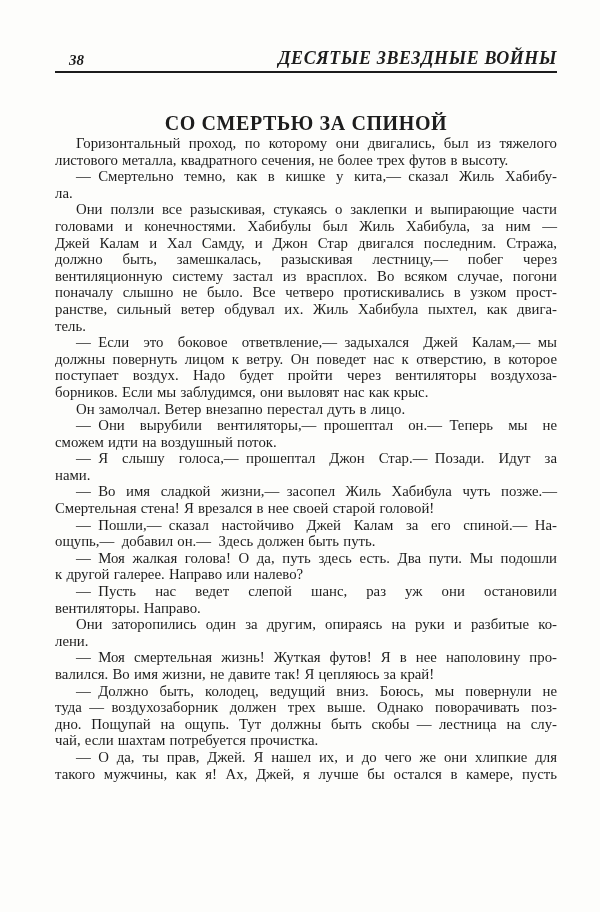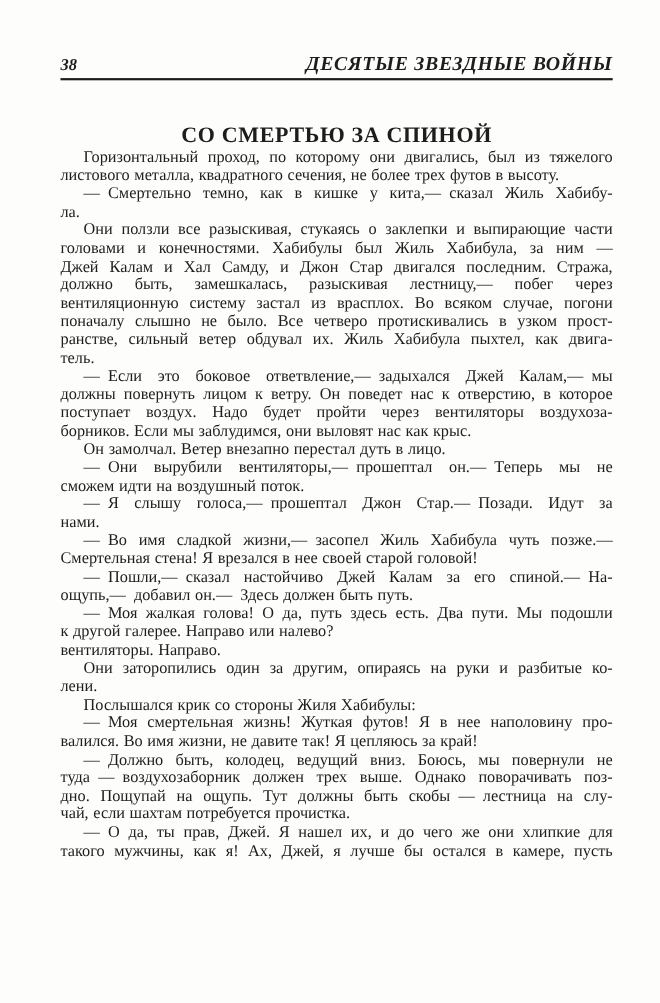--- a/index.html
+++ b/index.html
@@ -19,20 +19,21 @@
     justify-content:space-between;
     align-items:flex-end;
     border-bottom:2px solid #1c1c1c;
     padding-bottom:2px;
     min-height:19px;
   }
   .page-num{
     font-style:italic;
     font-size:15px;
     font-weight:700;
+    margin-left:14px;
   }
   .run-title{
     font-style:italic;
     font-weight:700;
     font-size:18px;
     letter-spacing:0.6px;
   }
   .chapter-title{
     margin-top:39px;
     text-align:center;
@@ -108,28 +109,26 @@
       </div>
       <div class="para">
         <div class="line first">— Пошли,— сказал настойчиво Джей Калам за его спиной.— На-</div>
         <div class="line endpara">ощупь,— добавил он.— Здесь должен быть путь.</div>
       </div>
       <div class="para">
         <div class="line first">— Моя жалкая голова! О да, путь здесь есть. Два пути. Мы подошли</div>
         <div class="line endpara">к другой галерее. Направо или налево?</div>
       </div>
       <div class="para">
+        <div class="line first">— Пусть нас ведет слепой шанс, раз уж они остановили</div>
         <div class="line endpara">вентиляторы. Направо.</div>
       </div>
       <div class="para">
         <div class="line first">Они заторопились один за другим, опираясь на руки и разбитые ко-</div>
         <div class="line endpara">лени.</div>
-      </div>
-      <div class="para">
-        <div class="line first endpara">Послышался крик со стороны Жиля Хабибулы:</div>
       </div>
       <div class="para">
         <div class="line first">— Моя смертельная жизнь! Жуткая футов! Я в нее наполовину про-</div>
         <div class="line endpara">валился. Во имя жизни, не давите так! Я цепляюсь за край!</div>
       </div>
       <div class="para">
         <div class="line first">— Должно быть, колодец, ведущий вниз. Боюсь, мы повернули не</div>
         <div class="line">туда — воздухозаборник должен трех выше. Однако поворачивать поз-</div>
         <div class="line">дно. Пощупай на ощупь. Тут должны быть скобы — лестница на слу-</div>
         <div class="line endpara">чай, если шахтам потребуется прочистка.</div>

